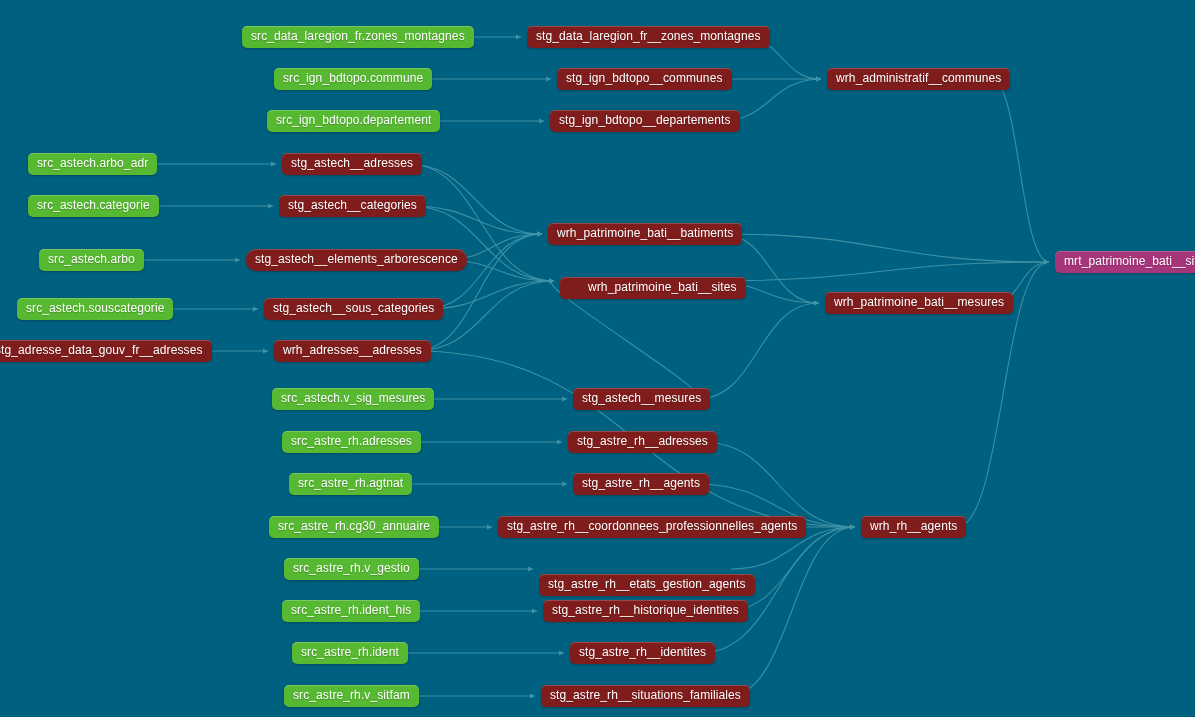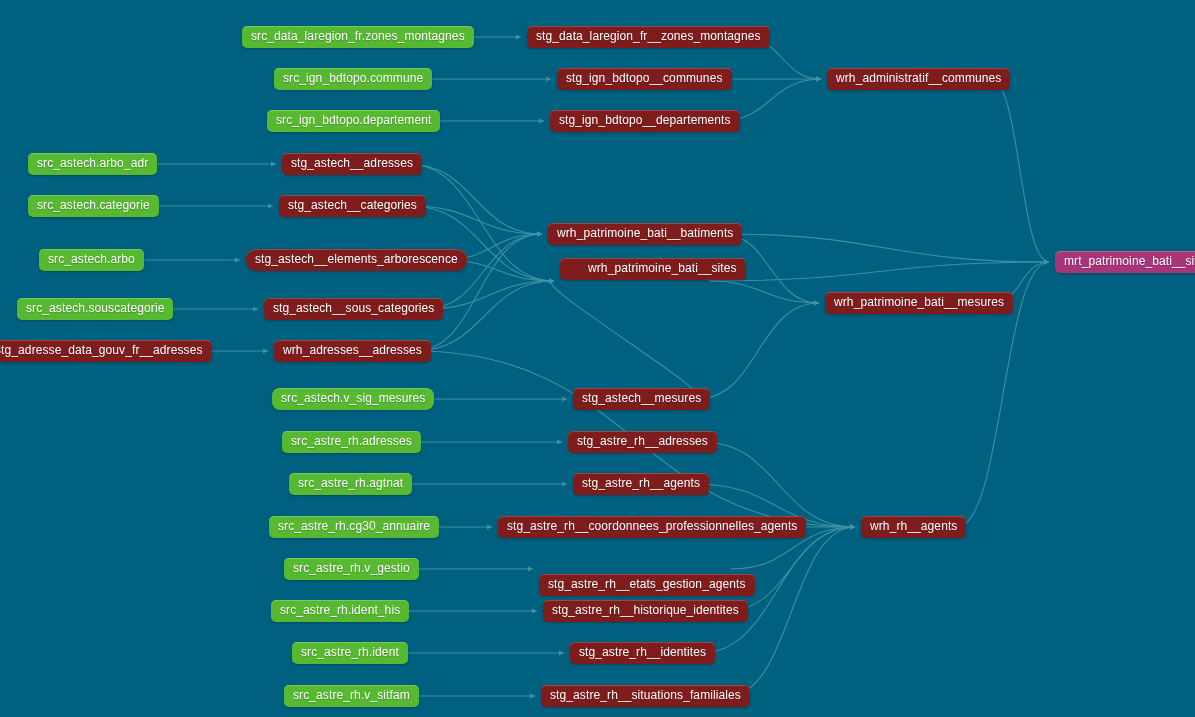--- a/index.html
+++ b/index.html
@@ -164,44 +164,44 @@
     </svg>
   <div id="node-layer">
       <div class="node src" style="visibility: visible; left: 242px; top: 26px;">src_data_laregion_fr.zones_montagnes</div>
       <div class="node src" style="visibility: visible; left: 274px; top: 68px;">src_ign_bdtopo.commune</div>
       <div class="node src" style="visibility: visible; left: 267px; top: 110px;">src_ign_bdtopo.departement</div>
       <div class="node src" style="visibility: visible; left: 28px; top: 153px;">src_astech.arbo_adr</div>
       <div class="node src" style="visibility: visible; left: 28px; top: 195px;">src_astech.categorie</div>
       <div class="node src" style="visibility: visible; left: 39px; top: 249px;">src_astech.arbo</div>
       <div class="node src" style="visibility: visible; left: 17px; top: 298px;">src_astech.souscategorie</div>
       <div class="node stg" style="visibility: visible; left: -14px; top: 340px;">stg_adresse_data_gouv_fr__adresses</div>
-      <div class="node src" style="visibility: visible; left: 272px; top: 388px; border-radius: 8px;">src_astech.v_sig_mesures</div>
+      <div class="node src" style="visibility: visible; left: 272px; top: 388px;">src_astech.v_sig_mesures</div>
       <div class="node src" style="visibility: visible; left: 282px; top: 431px;">src_astre_rh.adresses</div>
       <div class="node src" style="visibility: visible; left: 289px; top: 473px;">src_astre_rh.agtnat</div>
       <div class="node src" style="visibility: visible; left: 269px; top: 516px;">src_astre_rh.cg30_annuaire</div>
       <div class="node src" style="visibility: visible; left: 284px; top: 558px;">src_astre_rh.v_gestio</div>
-      <div class="node src" style="visibility: visible; left: 271px; top: 600px;">src_astre_rh.ident_his</div>
+      <div class="node src" style="visibility: visible; left: 282px; top: 600px;">src_astre_rh.ident_his</div>
       <div class="node src" style="visibility: visible; left: 292px; top: 642px;">src_astre_rh.ident</div>
       <div class="node src" style="visibility: visible; left: 284px; top: 685px;">src_astre_rh.v_sitfam</div>
       <div class="node stg" style="visibility: visible; left: 527px; top: 26px;">stg_data_laregion_fr__zones_montagnes</div>
       <div class="node stg" style="visibility: visible; left: 557px; top: 68px;">stg_ign_bdtopo__communes</div>
       <div class="node stg" style="visibility: visible; left: 550px; top: 110px;">stg_ign_bdtopo__departements</div>
       <div class="node stg" style="visibility: visible; left: 282px; top: 153px;">stg_astech__adresses</div>
       <div class="node stg" style="visibility: visible; left: 279px; top: 195px;">stg_astech__categories</div>
       <div class="node stg" style="visibility: visible; left: 246px; top: 249px; border-radius: 10px;">stg_astech__elements_arborescence</div>
       <div class="node stg" style="visibility: visible; left: 264px; top: 298px;">stg_astech__sous_categories</div>
       <div class="node wrh" style="visibility: visible; left: 274px; top: 340px;">wrh_adresses__adresses</div>
       <div class="node stg" style="visibility: visible; left: 573px; top: 388px;">stg_astech__mesures</div>
       <div class="node stg" style="visibility: visible; left: 568px; top: 431px;">stg_astre_rh__adresses</div>
       <div class="node stg" style="visibility: visible; left: 573px; top: 473px;">stg_astre_rh__agents</div>
       <div class="node stg" style="visibility: visible; left: 498px; top: 516px;">stg_astre_rh__coordonnees_professionnelles_agents</div>
       <div class="node stg" style="visibility: visible; left: 539px; top: 558px; margin-top: 16px;">stg_astre_rh__etats_gestion_agents</div>
       <div class="node stg" style="visibility: visible; left: 543px; top: 600px;">stg_astre_rh__historique_identites</div>
       <div class="node stg" style="visibility: visible; left: 570px; top: 642px;">stg_astre_rh__identites</div>
       <div class="node stg" style="visibility: visible; left: 541px; top: 685px;">stg_astre_rh__situations_familiales</div>
       <div class="node wrh" style="visibility: visible; left: 827px; top: 68px;">wrh_administratif__communes</div>
       <div class="node wrh" style="visibility: visible; left: 548px; top: 223px;">wrh_patrimoine_bati__batiments</div>
-      <div class="node wrh" style="visibility: visible; left: 560px; top: 258px; padding-left: 28px;">wrh_patrimoine_bati__sites</div>
+      <div class="node wrh" style="visibility: visible; left: 560px; top: 277px; padding-left: 28px;">wrh_patrimoine_bati__sites</div>
       <div class="node wrh" style="visibility: visible; left: 825px; top: 292px;">wrh_patrimoine_bati__mesures</div>
       <div class="node wrh" style="visibility: visible; left: 861px; top: 516px;">wrh_rh__agents</div>
       <div class="node mrt" style="visibility: visible; left: 1055px; top: 251px;">mrt_patrimoine_bati__sites</div>
     </div>
 </div>
 
 </body></html>

